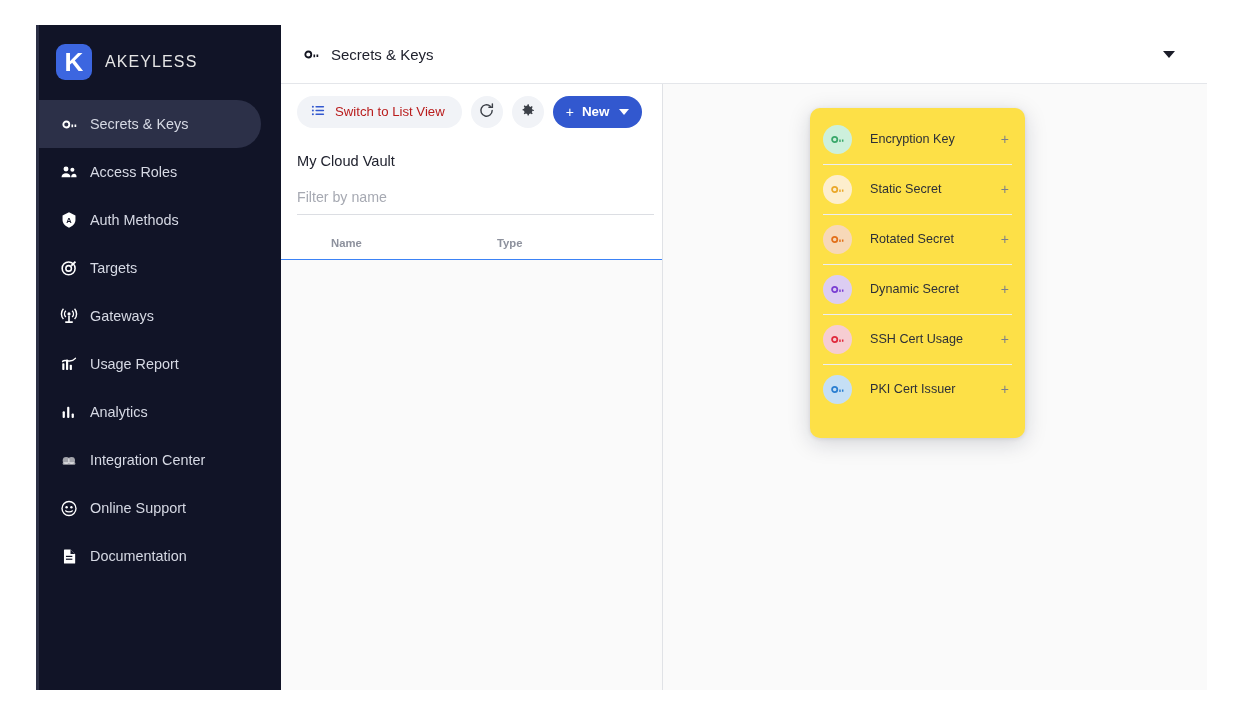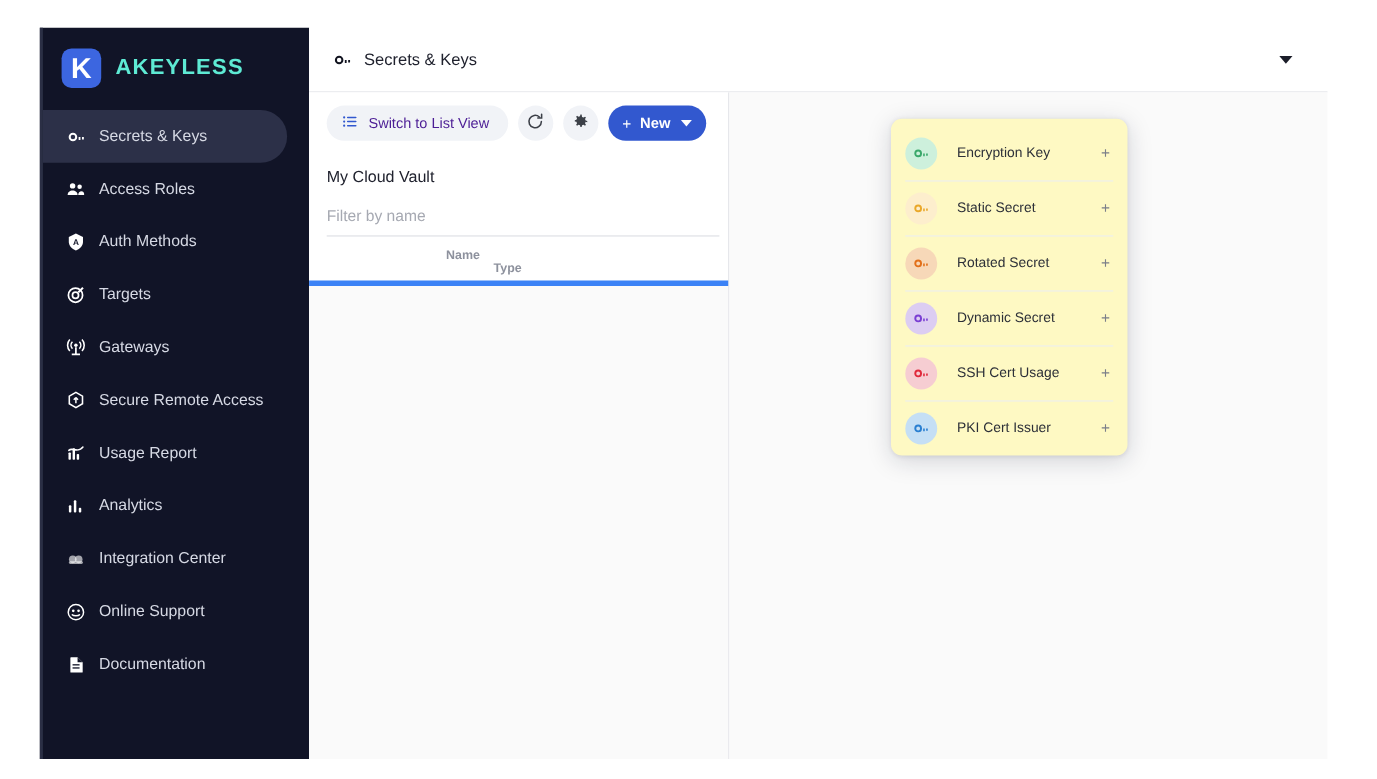--- a/index.html
+++ b/index.html
@@ -44,24 +44,24 @@
   .brand-mark .k {
     position: absolute; inset: 0;
     color: #ffffff;
     font-size: 26px;
     font-weight: bold;
     line-height: 36px;
     text-align: center;
     font-family: "Liberation Sans", sans-serif;
   }
   .brand-name {
-    color: #5eead4;
-    font-size: 20px;
+    color: #e5e5e5;
+    font-size: 16px;
     letter-spacing: 1.1px;
-    font-weight: 700;
+    font-weight: 400;
   }
 
   .nav { padding-top: 2px; }
   .nav-item {
     display: flex; align-items: center;
     height: 48px;
     padding-left: 21px;
     gap: 12px;
     color: #d6d9e4;
     font-size: 14.4px;
@@ -138,21 +138,21 @@
     padding-left: 16px;
   }
   .pill-btn {
     height: 32px;
     border-radius: 16px;
     background: #f1f3f7;
     display: flex; align-items: center;
     gap: 9px;
     padding: 0 17px 0 14px;
     font-size: 13.2px;
-    color: #4c1d95;
+    color: #b91c1c;
     cursor: pointer;
     border: none;
     font-family: "Liberation Sans", sans-serif;
     text-align: center;
   }
   .round-btn {
     width: 32px; height: 32px;
     border-radius: 50%;
     background: #f1f3f7;
     display: flex; align-items: center; justify-content: center;
@@ -200,48 +200,47 @@
     color: #20222e;
     background: transparent;
     font-family: "Liberation Sans", sans-serif;
   }
   .filter-input::placeholder { color: #a6a9b2; }
 
   .table-head {
     display: flex;
     align-items: center;
     height: 34px;
-    border-bottom: 5px solid #3b82f6;
+    border-bottom: 1px solid #3b82f6;
     margin-top: 11px;
     padding: 0 16px;
     font-size: 11.3px;
     color: #8d919d;
     font-weight: bold;
-    flex-direction: column;
   }
   .th-name { width: 200px; padding-left: 34px; }
   .th-type { flex: 1; text-align: left; padding-right: 20px; }
 
   .table-body { flex: 1; background: #fafafa; }
 
   #right-pane {
     flex: 1;
     background: #fafafa;
   }
 
   
   #new-menu {
     position: absolute;
     left: 529px;
     top: 83px;
     width: 215px;
-    background: #fef9c3;
+    background: #fde047;
     border-radius: 10px;
     box-shadow: 0 5px 22px rgba(20,25,50,0.17), 0 1px 4px rgba(20,25,50,0.09);
-    padding: 6px 0 0 0;
+    padding: 6px 0 24px 0;
     z-index: 30;
   }
   .menu-item {
     display: flex;
     align-items: center;
     height: 50px;
     padding: 0 12px 0 13px;
     cursor: pointer;
     position: relative;
   }
@@ -333,29 +332,20 @@
           <svg width="19" height="19" viewBox="0 0 24 24" fill="none" stroke="currentColor" stroke-width="1.9">
               <circle cx="12" cy="8.5" r="2.1" fill="currentColor" stroke="none"></circle>
               <path d="M7.8 4.3a6 6 0 000 8.4M16.2 4.3a6 6 0 010 8.4"></path>
               <path d="M4.6 1.6a10.2 10.2 0 000 13.8M19.4 1.6a10.2 10.2 0 010 13.8"></path>
               <path d="M12 11v8M7 19.5h10" stroke-width="2.1"></path>
             </svg>
         </span>
         <span>Gateways</span>
       </div>
 
-      <div class="nav-item">
-        <span class="nav-icon">
-          <svg width="18" height="18" viewBox="0 0 24 24" fill="none" stroke="currentColor" stroke-width="1.9">
-              <path d="M12 2.3l8 4.6v9.2l-8 4.6-8-4.6V6.9z"></path>
-              <path d="M12 15.6V8.6M12 8.6l-2.6 2.7M12 8.6l2.6 2.7" stroke-width="1.8"></path>
-            </svg>
-        </span>
-        <span>Secure Remote Access</span>
-      </div>
 
       <div class="nav-item">
         <span class="nav-icon">
           <svg width="18" height="18" viewBox="0 0 24 24" fill="currentColor">
               <rect x="3" y="11" width="2.9" height="9" rx="1"></rect>
               <rect x="8" y="6" width="2.9" height="14" rx="1"></rect>
               <rect x="13" y="13" width="2.9" height="7" rx="1"></rect>
               <path d="M3.5 8.5C8 4 13 13 20.5 4.5" fill="none" stroke="currentColor" stroke-width="2" stroke-linecap="round"></path>
             </svg>
         </span>

